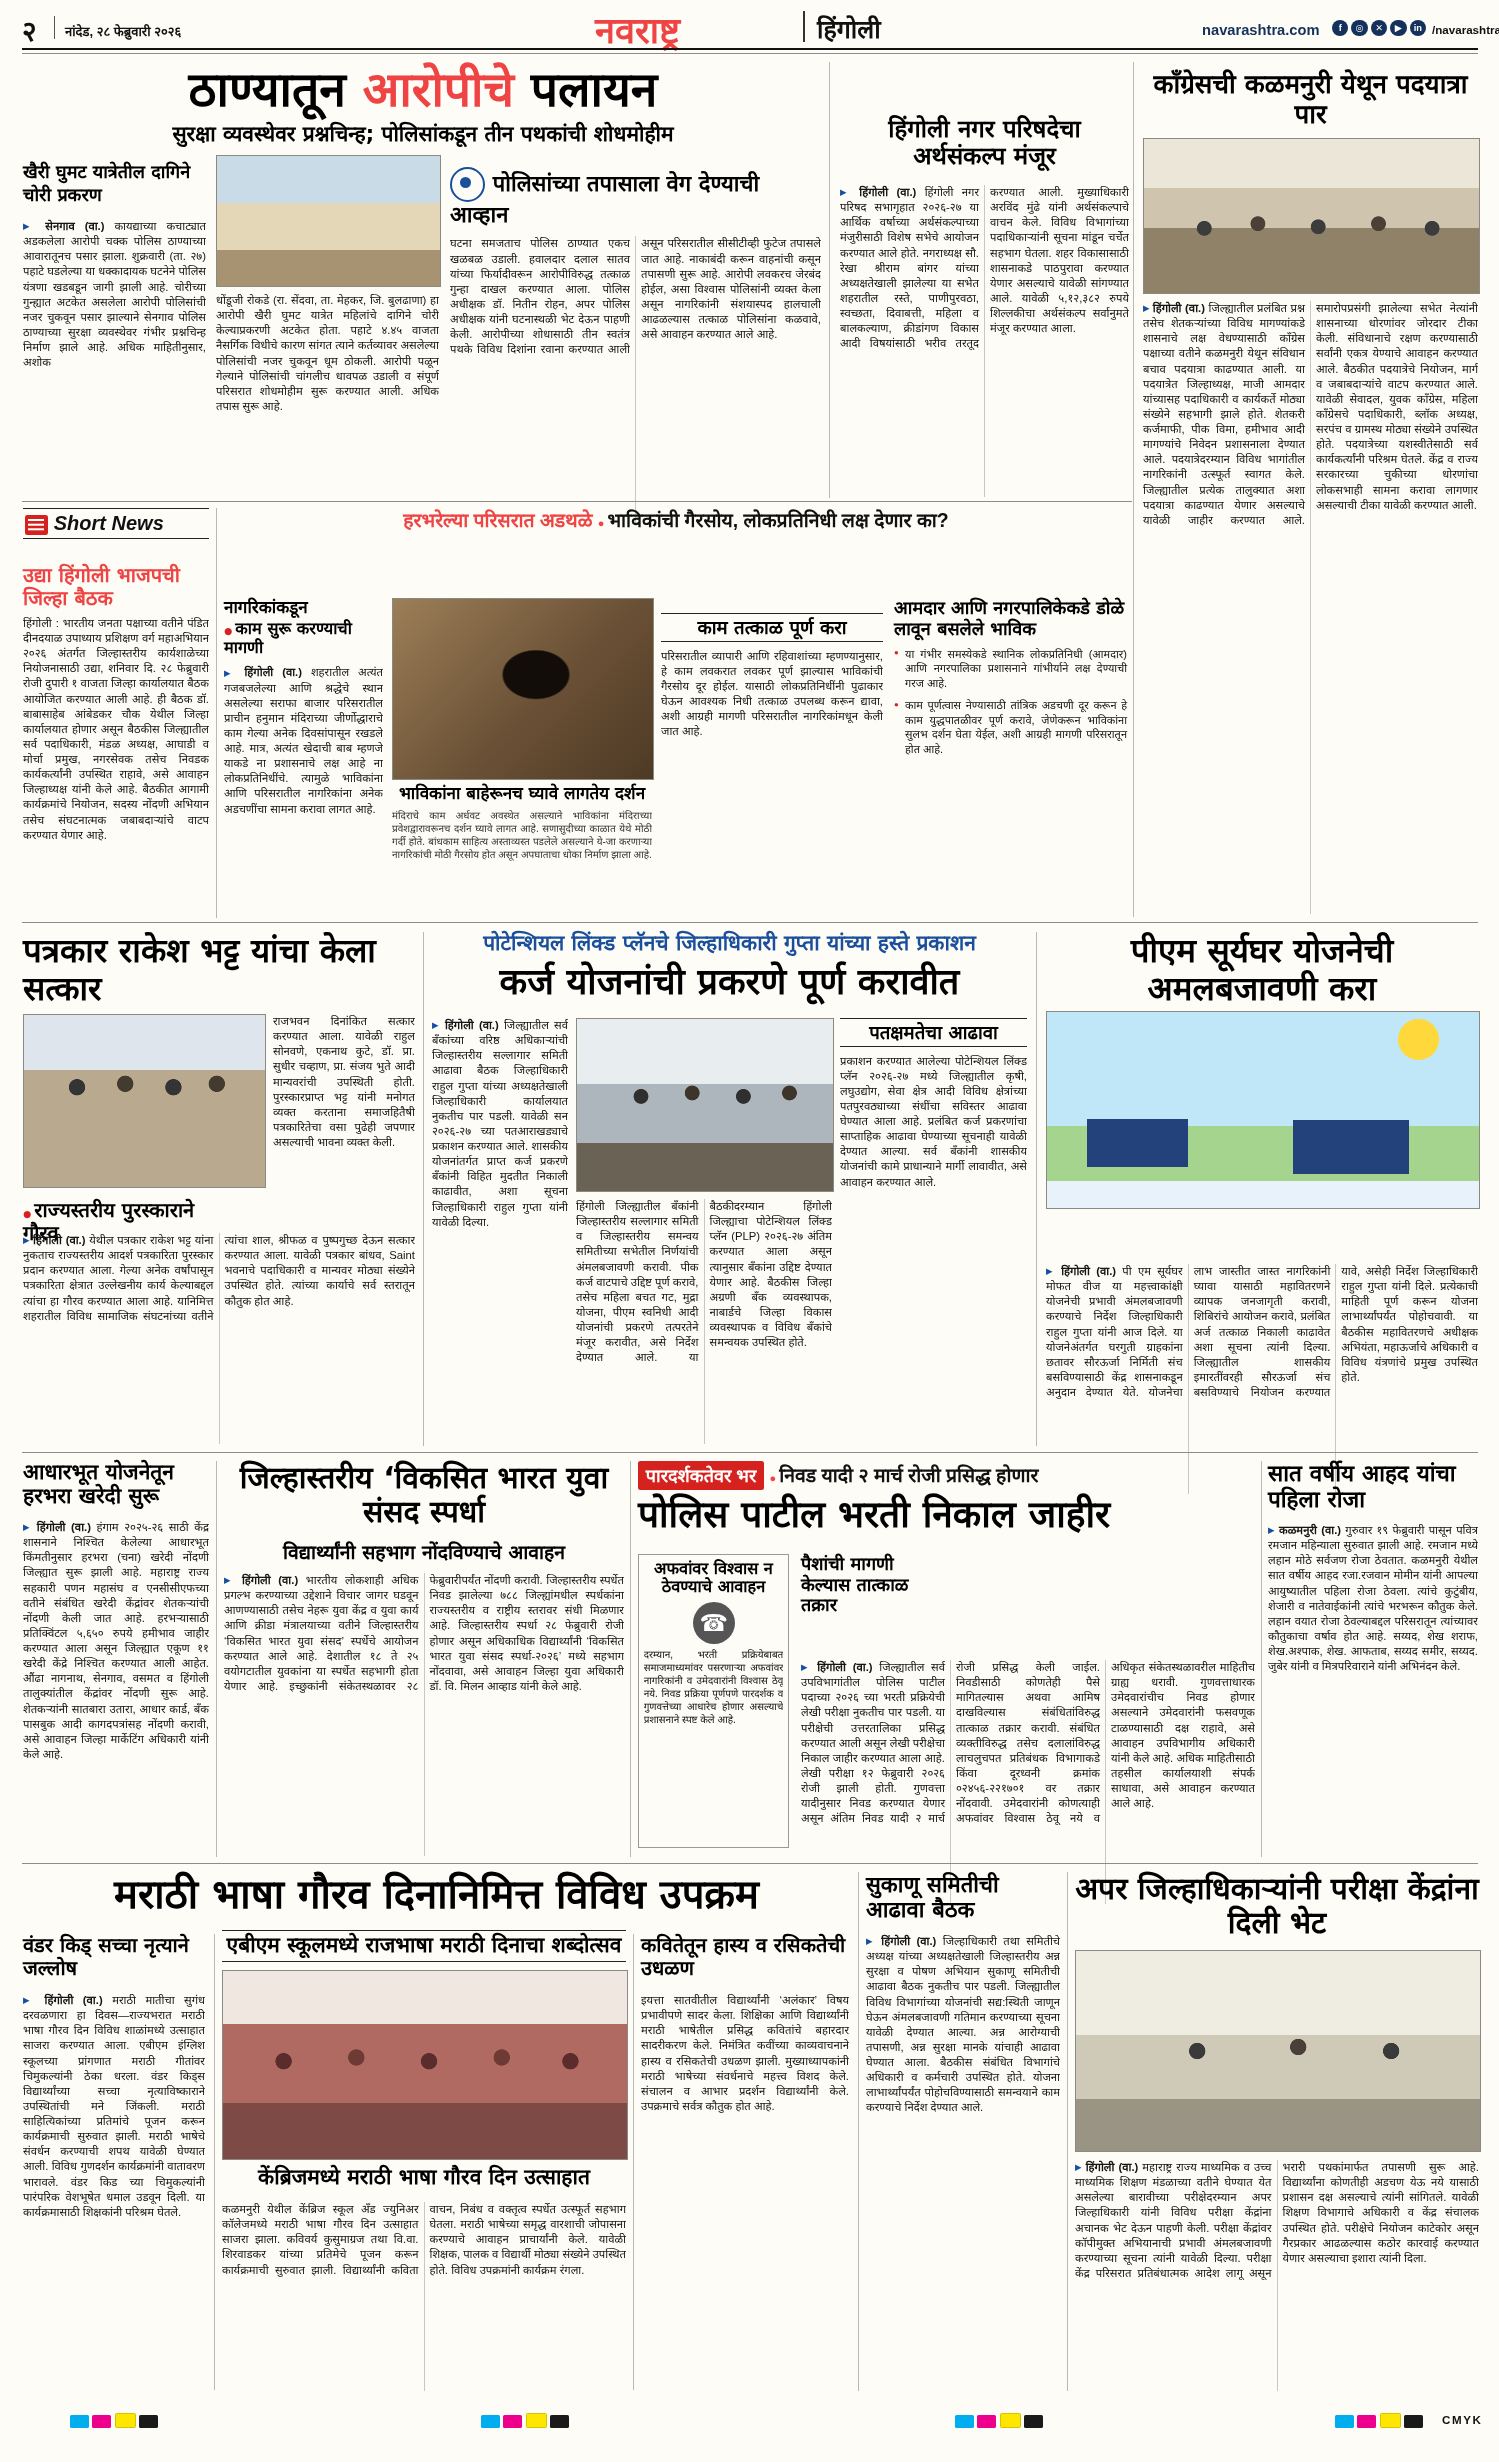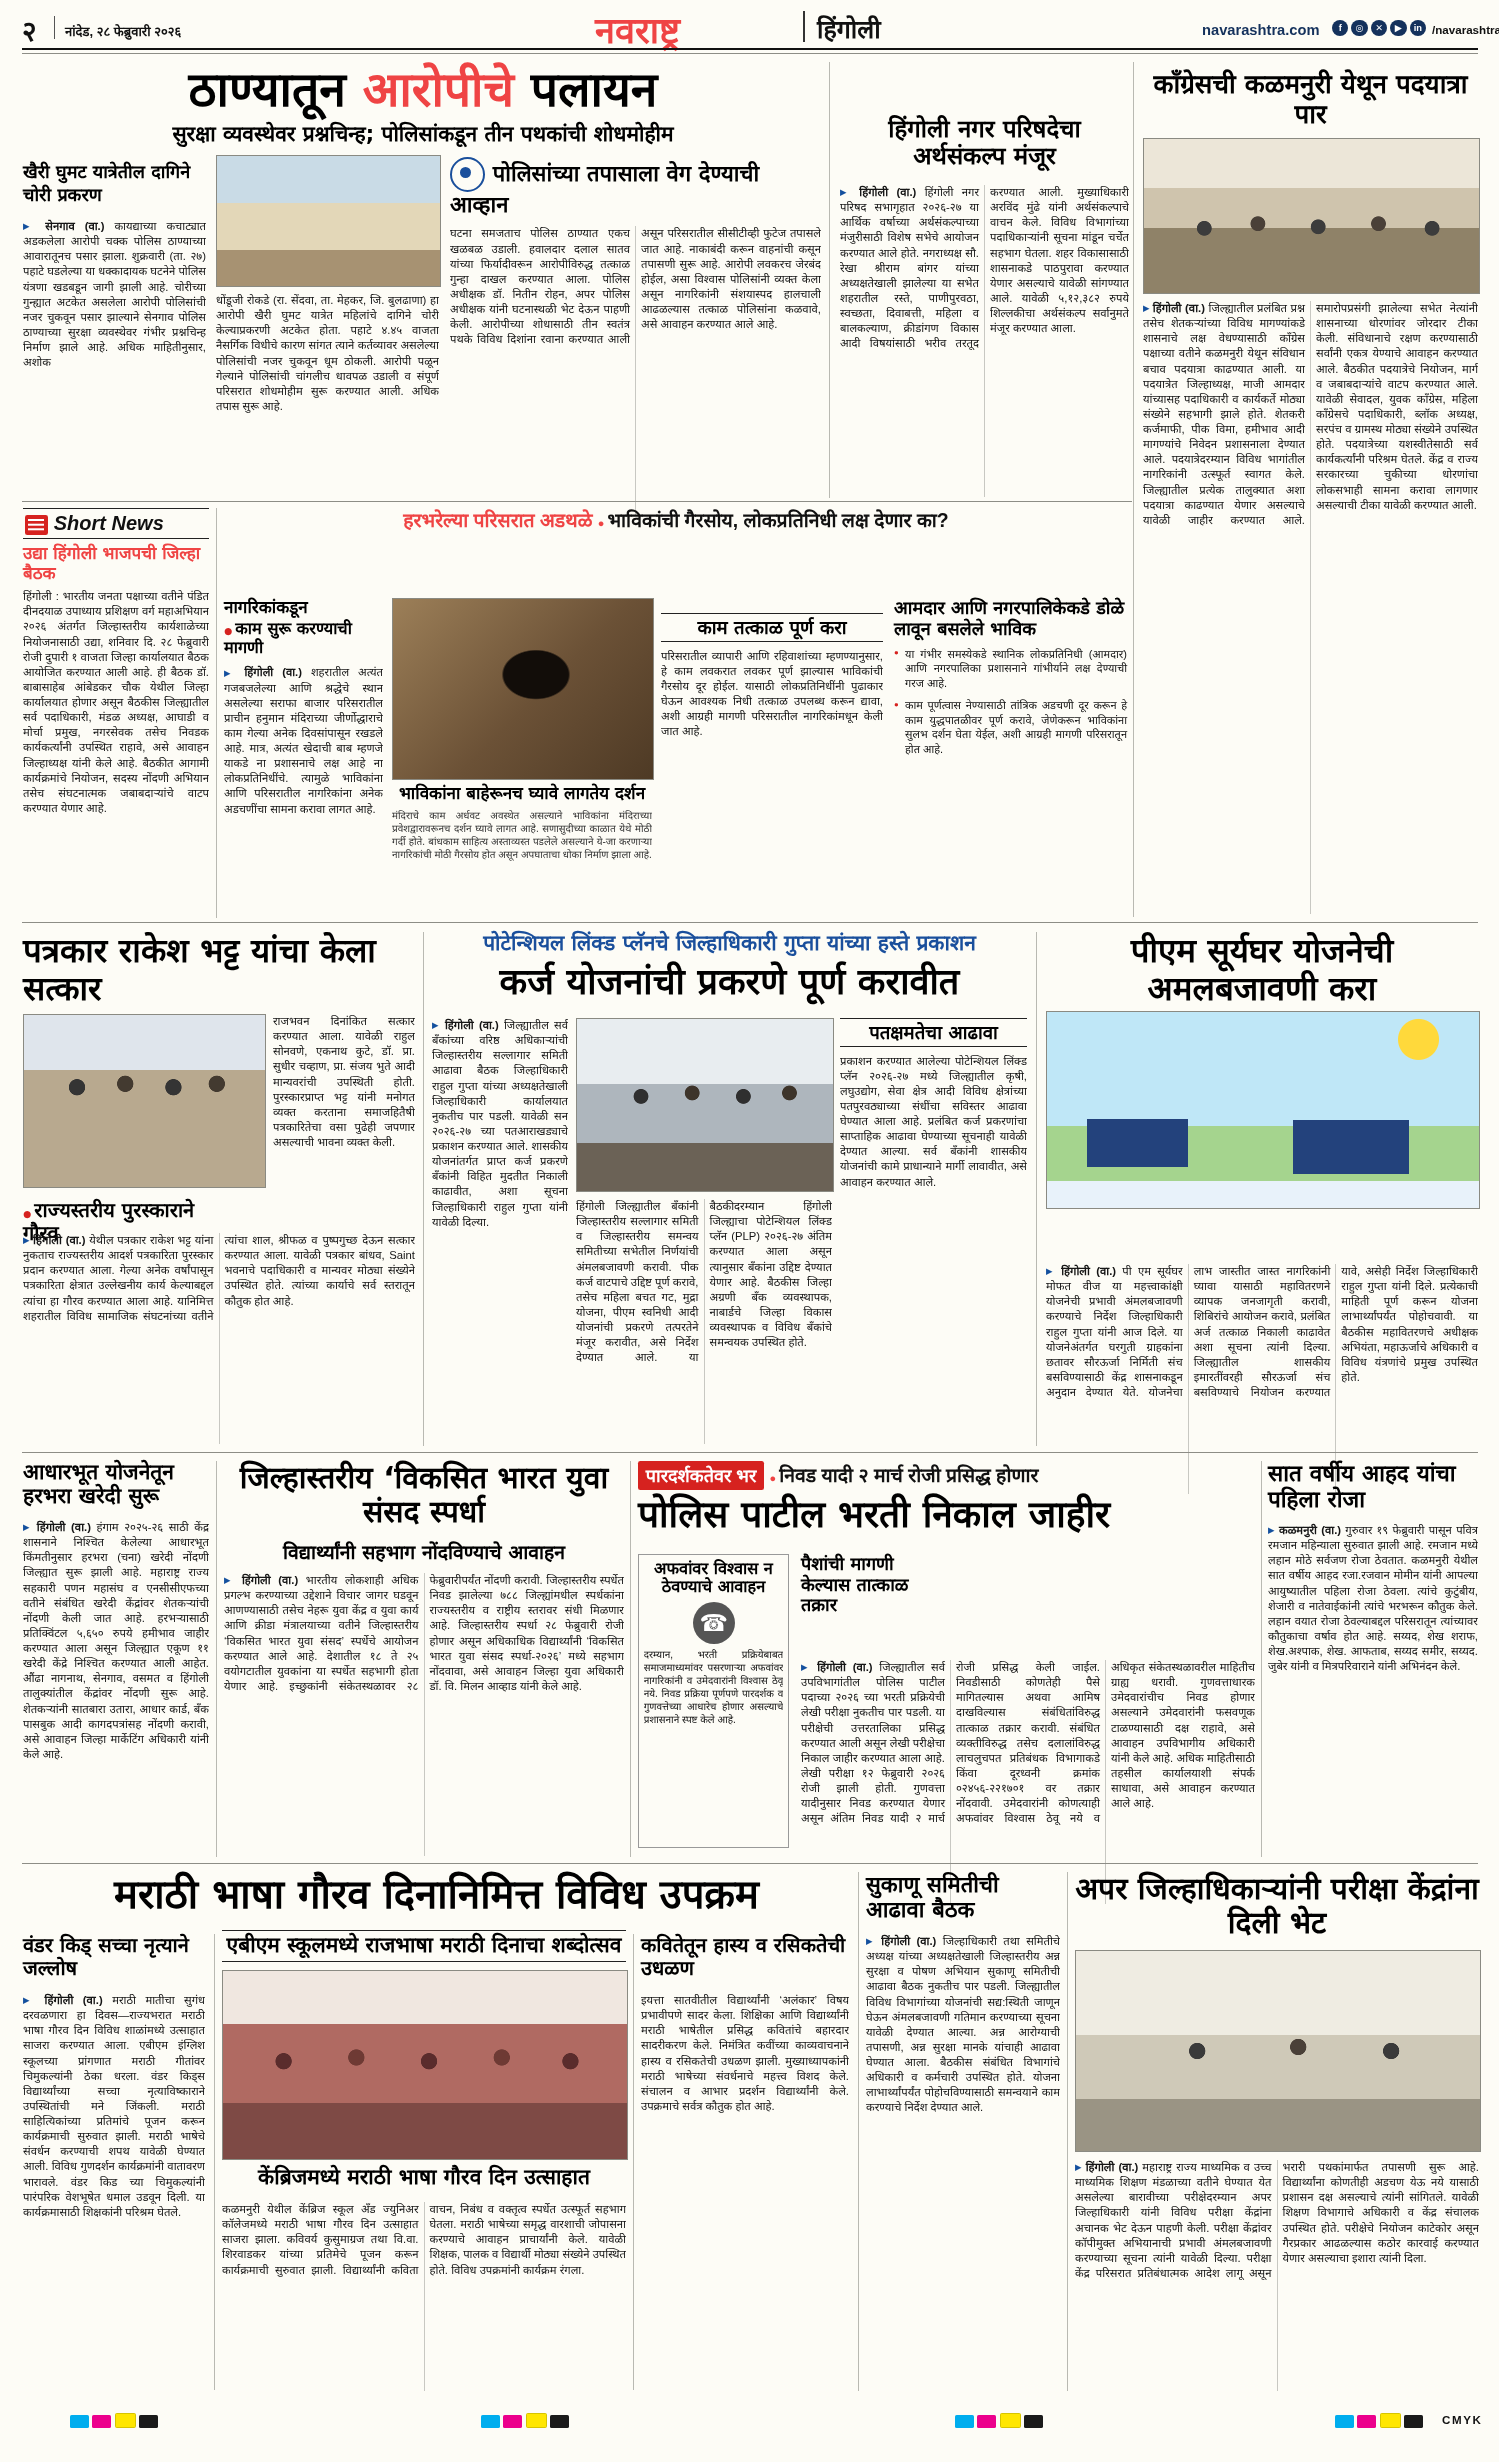--- a/index.html
+++ b/index.html
@@ -64,21 +64,21 @@
 
   <div class="abs h" style="left:23px;top:161px;width:182px;font-size:18px;line-height:1.25;">खैरी घुमट यात्रेतील दागिने चोरी प्रकरण</div>
   <div class="abs bd" style="left:23px;top:219px;width:183px;height:278px;overflow:hidden;">
     <span class="place">सेनगाव (वा.)</span> <span>कायद्याच्या कचाट्यात अडकलेला आरोपी चक्क पोलिस ठाण्याच्या आवारातूनच पसार झाला. शुक्रवारी (ता. २७) पहाटे घडलेल्या या धक्कादायक घटनेने पोलिस यंत्रणा खडबडून जागी झाली आहे. चोरीच्या गुन्ह्यात अटकेत असलेला आरोपी पोलिसांची नजर चुकवून पसार झाल्याने सेनगाव पोलिस ठाण्याच्या सुरक्षा व्यवस्थेवर गंभीर प्रश्नचिन्ह निर्माण झाले आहे. अधिक माहितीनुसार, अशोक</span>
   </div>
 
   <div class="ph" style="left:216px;top:155px;width:223px;height:130px;background:
       linear-gradient(#c9dbe6 0 36%,#e3d7b8 36% 72%,#a79272 72% 100%);"></div>
   <div class="abs bd" style="left:216px;top:293px;width:223px;height:203px;overflow:hidden;">धोंडूजी रोकडे (रा. सेंदवा, ता. मेहकर, जि. बुलढाणा) हा आरोपी खैरी घुमट यात्रेत महिलांचे दागिने चोरी केल्याप्रकरणी अटकेत होता. पहाटे ४.४५ वाजता नैसर्गिक विधीचे कारण सांगत त्याने कर्तव्यावर असलेल्या पोलिसांची नजर चुकवून धूम ठोकली. आरोपी पळून गेल्याने पोलिसांची चांगलीच धावपळ उडाली व संपूर्ण परिसरात शोधमोहीम सुरू करण्यात आली. अधिक तपास सुरू आहे.</div>
 
-  <div class="abs" style="left:450px;top:157px;width:371px;">
+  <div class="abs" style="left:450px;top:167px;width:371px;">
     <div class="h" style="font-size:22px;">
       <span class="circicon"></span><span>पोलिसांच्या तपासाला वेग देण्याची आव्हान</span>
     </div>
     <div class="bd cols2" style="margin-top:9.3px;height:289px;overflow:hidden;">घटना समजताच पोलिस ठाण्यात एकच खळबळ उडाली. हवालदार दलाल सातव यांच्या फिर्यादीवरून आरोपीविरुद्ध तत्काळ गुन्हा दाखल करण्यात आला. पोलिस अधीक्षक डॉ. नितीन रोहन, अपर पोलिस अधीक्षक यांनी घटनास्थळी भेट देऊन पाहणी केली. आरोपीच्या शोधासाठी तीन स्वतंत्र पथके विविध दिशांना रवाना करण्यात आली असून परिसरातील सीसीटीव्ही फुटेज तपासले जात आहे. नाकाबंदी करून वाहनांची कसून तपासणी सुरू आहे. आरोपी लवकरच जेरबंद होईल, असा विश्वास पोलिसांनी व्यक्त केला असून नागरिकांनी संशयास्पद हालचाली आढळल्यास तत्काळ पोलिसांना कळवावे, असे आवाहन करण्यात आले आहे.</div>
   </div>
 
   <div class="vr" style="left:829px;top:62px;height:436px;"></div>
 
   <div class="abs h ctr" style="left:840px;top:116px;width:289px;font-size:24px;">हिंगोली नगर परिषदेचा अर्थसंकल्प मंजूर</div>
   <div class="abs bd cols2" style="left:840px;top:185px;width:289px;height:312px;overflow:hidden;">
@@ -98,21 +98,21 @@
   <div class="abs bd cols2" style="left:1143px;top:301px;width:335px;height:613px;overflow:hidden;">
     <span class="place">हिंगोली (वा.)</span> <span>जिल्ह्यातील प्रलंबित प्रश्न तसेच शेतकऱ्यांच्या विविध मागण्यांकडे शासनाचे लक्ष वेधण्यासाठी काँग्रेस पक्षाच्या वतीने कळमनुरी येथून संविधान बचाव पदयात्रा काढण्यात आली. या पदयात्रेत जिल्हाध्यक्ष, माजी आमदार यांच्यासह पदाधिकारी व कार्यकर्ते मोठ्या संख्येने सहभागी झाले होते. शेतकरी कर्जमाफी, पीक विमा, हमीभाव आदी मागण्यांचे निवेदन प्रशासनाला देण्यात आले. पदयात्रेदरम्यान विविध भागांतील नागरिकांनी उत्स्फूर्त स्वागत केले. जिल्ह्यातील प्रत्येक तालुक्यात अशा पदयात्रा काढण्यात येणार असल्याचे यावेळी जाहीर करण्यात आले. समारोपप्रसंगी झालेल्या सभेत नेत्यांनी शासनाच्या धोरणांवर जोरदार टीका केली. संविधानाचे रक्षण करण्यासाठी सर्वांनी एकत्र येण्याचे आवाहन करण्यात आले. बैठकीत पदयात्रेचे नियोजन, मार्ग व जबाबदाऱ्यांचे वाटप करण्यात आले. यावेळी सेवादल, युवक काँग्रेस, महिला काँग्रेसचे पदाधिकारी, ब्लॉक अध्यक्ष, सरपंच व ग्रामस्थ मोठ्या संख्येने उपस्थित होते. पदयात्रेच्या यशस्वीतेसाठी सर्व कार्यकर्त्यांनी परिश्रम घेतले. केंद्र व राज्य सरकारच्या चुकीच्या धोरणांचा लोकसभाही सामना करावा लागणार असल्याची टीका यावेळी करण्यात आली.</span>
   </div>
 
   <div class="hrl" style="left:22px;top:501px;width:1110px;"></div>
 
   <div class="abs" style="left:23px;top:508px;width:186px;">
     <div class="boxhead">
       <span class="snicon"></span><span class="b" style="font-size:20px;font-style:italic;">Short News</span>
     </div>
-    <div class="h red" style="font-size:17px;margin-top:5px;">उद्या हिंगोली भाजपची जिल्हा बैठक</div>
+    <div class="h red" style="font-size:20px;margin-top:25px;">उद्या हिंगोली भाजपची जिल्हा बैठक</div>
     <div class="bd" style="margin-top:6.2px;height:317px;overflow:hidden;">हिंगोली : भारतीय जनता पक्षाच्या वतीने पंडित दीनदयाळ उपाध्याय प्रशिक्षण वर्ग महाअभियान २०२६ अंतर्गत जिल्हास्तरीय कार्यशाळेच्या नियोजनासाठी उद्या, शनिवार दि. २८ फेब्रुवारी रोजी दुपारी १ वाजता जिल्हा कार्यालयात बैठक आयोजित करण्यात आली आहे. ही बैठक डॉ. बाबासाहेब आंबेडकर चौक येथील जिल्हा कार्यालयात होणार असून बैठकीस जिल्ह्यातील सर्व पदाधिकारी, मंडळ अध्यक्ष, आघाडी व मोर्चा प्रमुख, नगरसेवक तसेच निवडक कार्यकर्त्यांनी उपस्थित राहावे, असे आवाहन जिल्हाध्यक्ष यांनी केले आहे. बैठकीत आगामी कार्यक्रमांचे नियोजन, सदस्य नोंदणी अभियान तसेच संघटनात्मक जबाबदाऱ्यांचे वाटप करण्यात येणार आहे.</div>
   </div>
 
   <div class="vr" style="left:216px;top:508px;height:410px;"></div>
 
   <div class="abs ctr" style="left:224px;top:506px;width:904px;font-size:19.4px;">
     <span class="b red">हरभरेल्या परिसरात अडथळे</span>
     <span class="red" style="font-size:11px;"> ● </span>
     <span class="b">भाविकांची गैरसोय, लोकप्रतिनिधी लक्ष देणार का?</span>
   </div>

